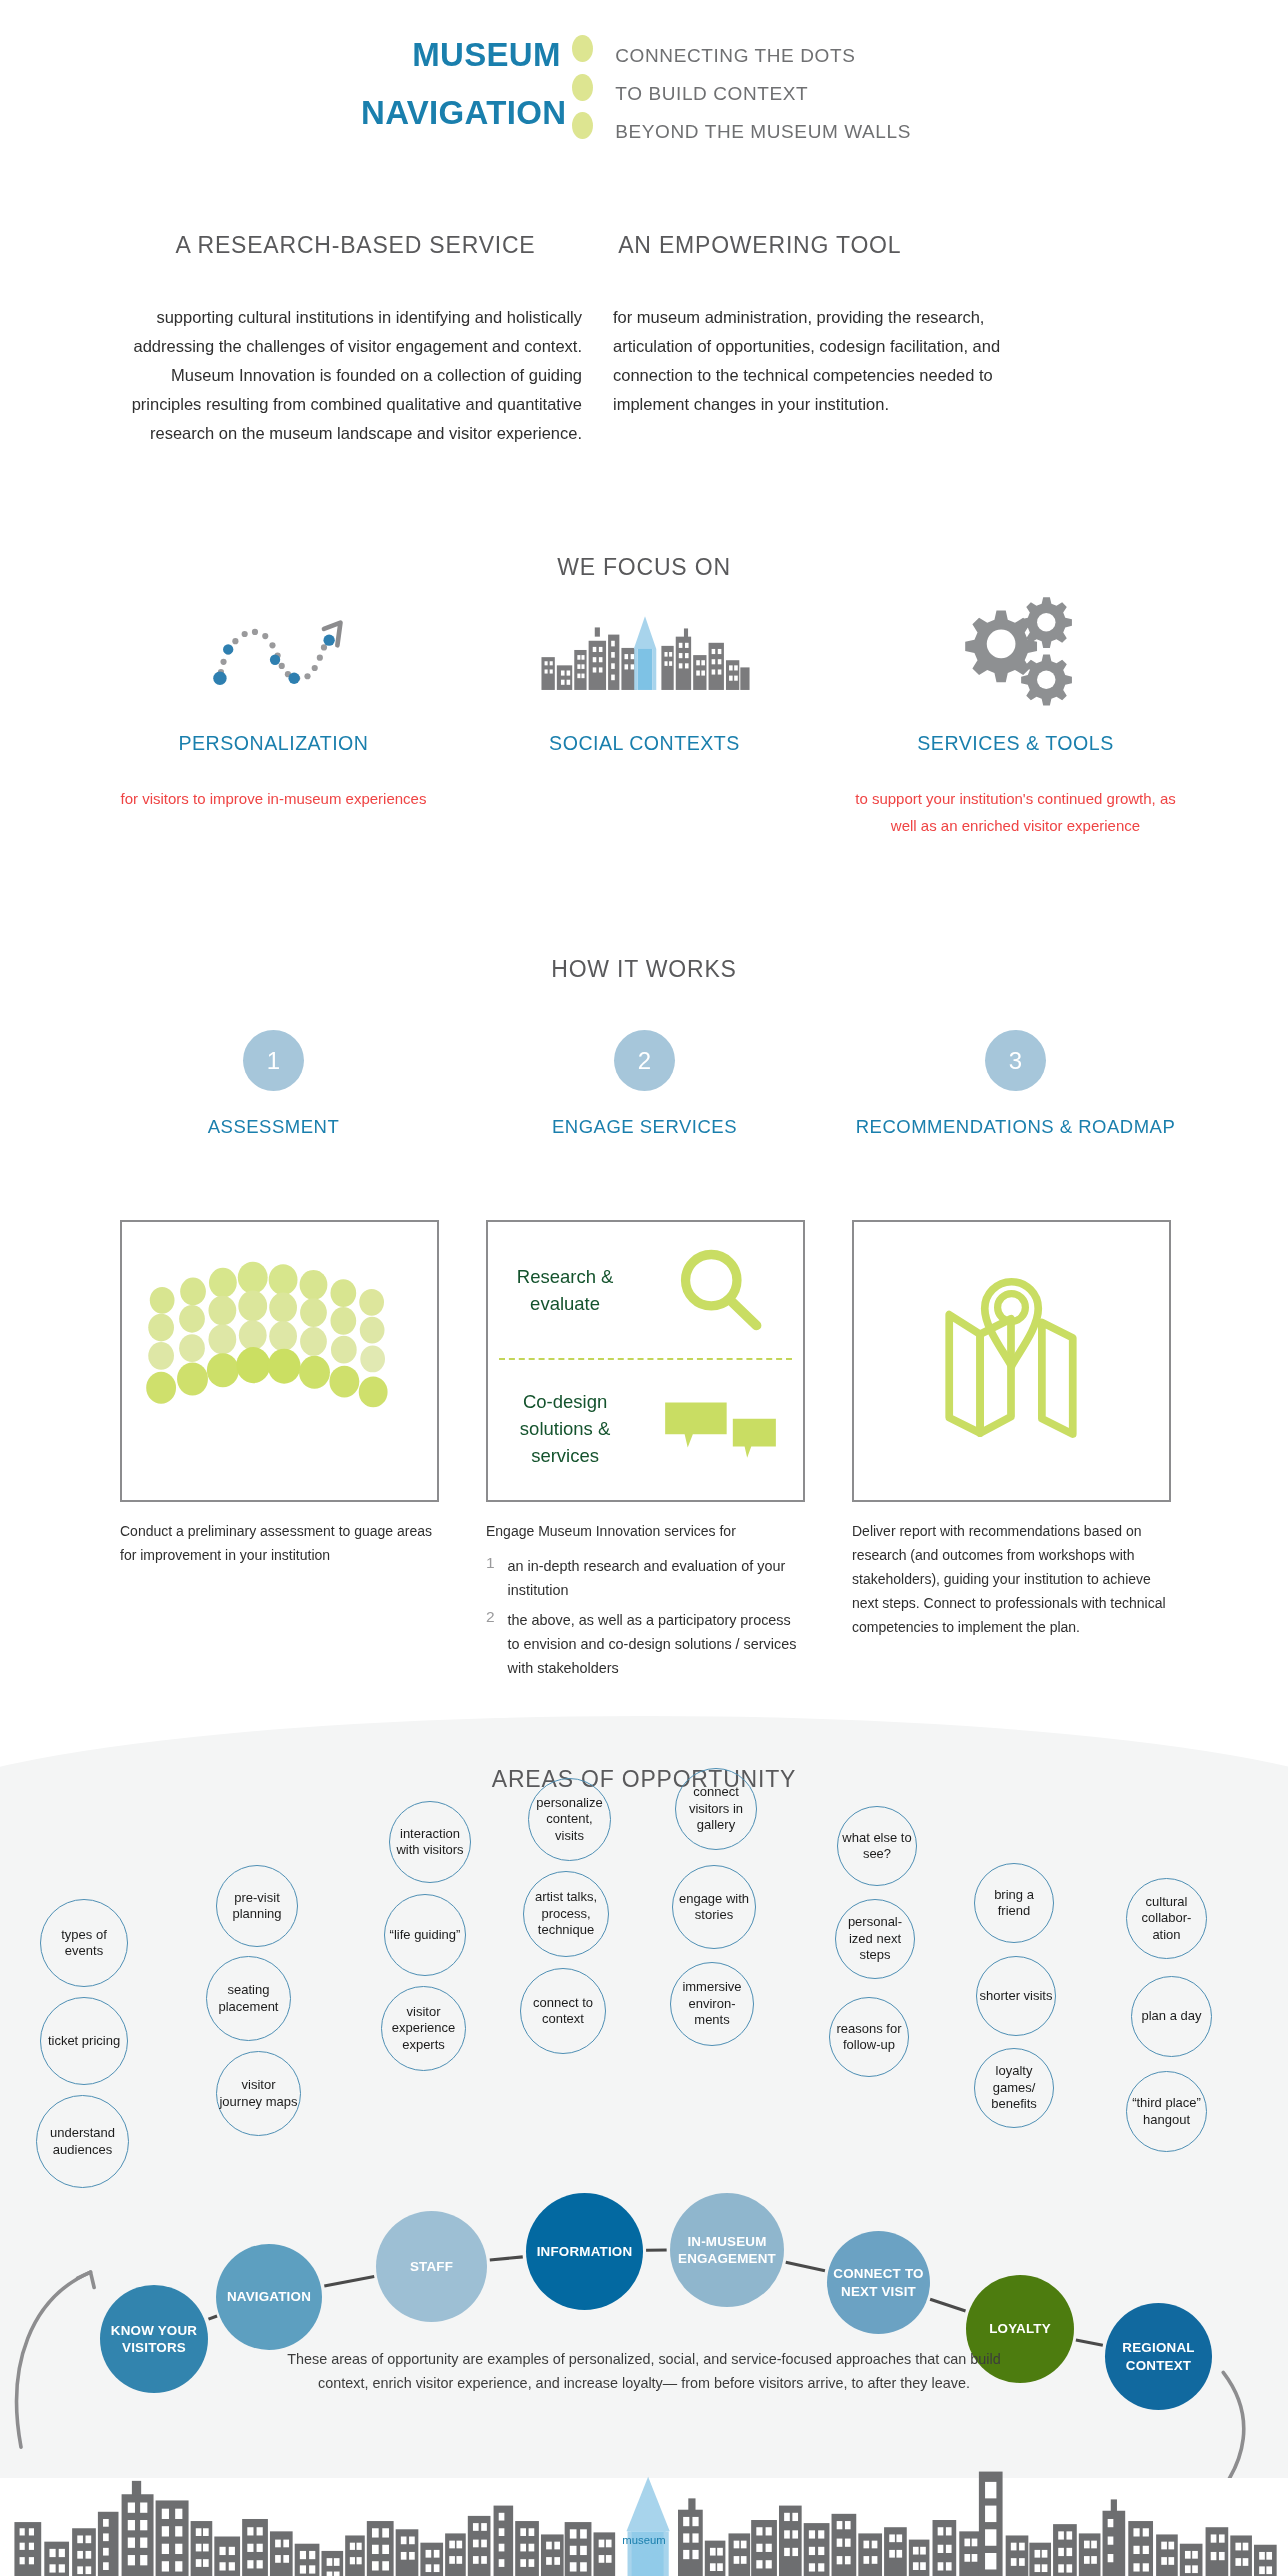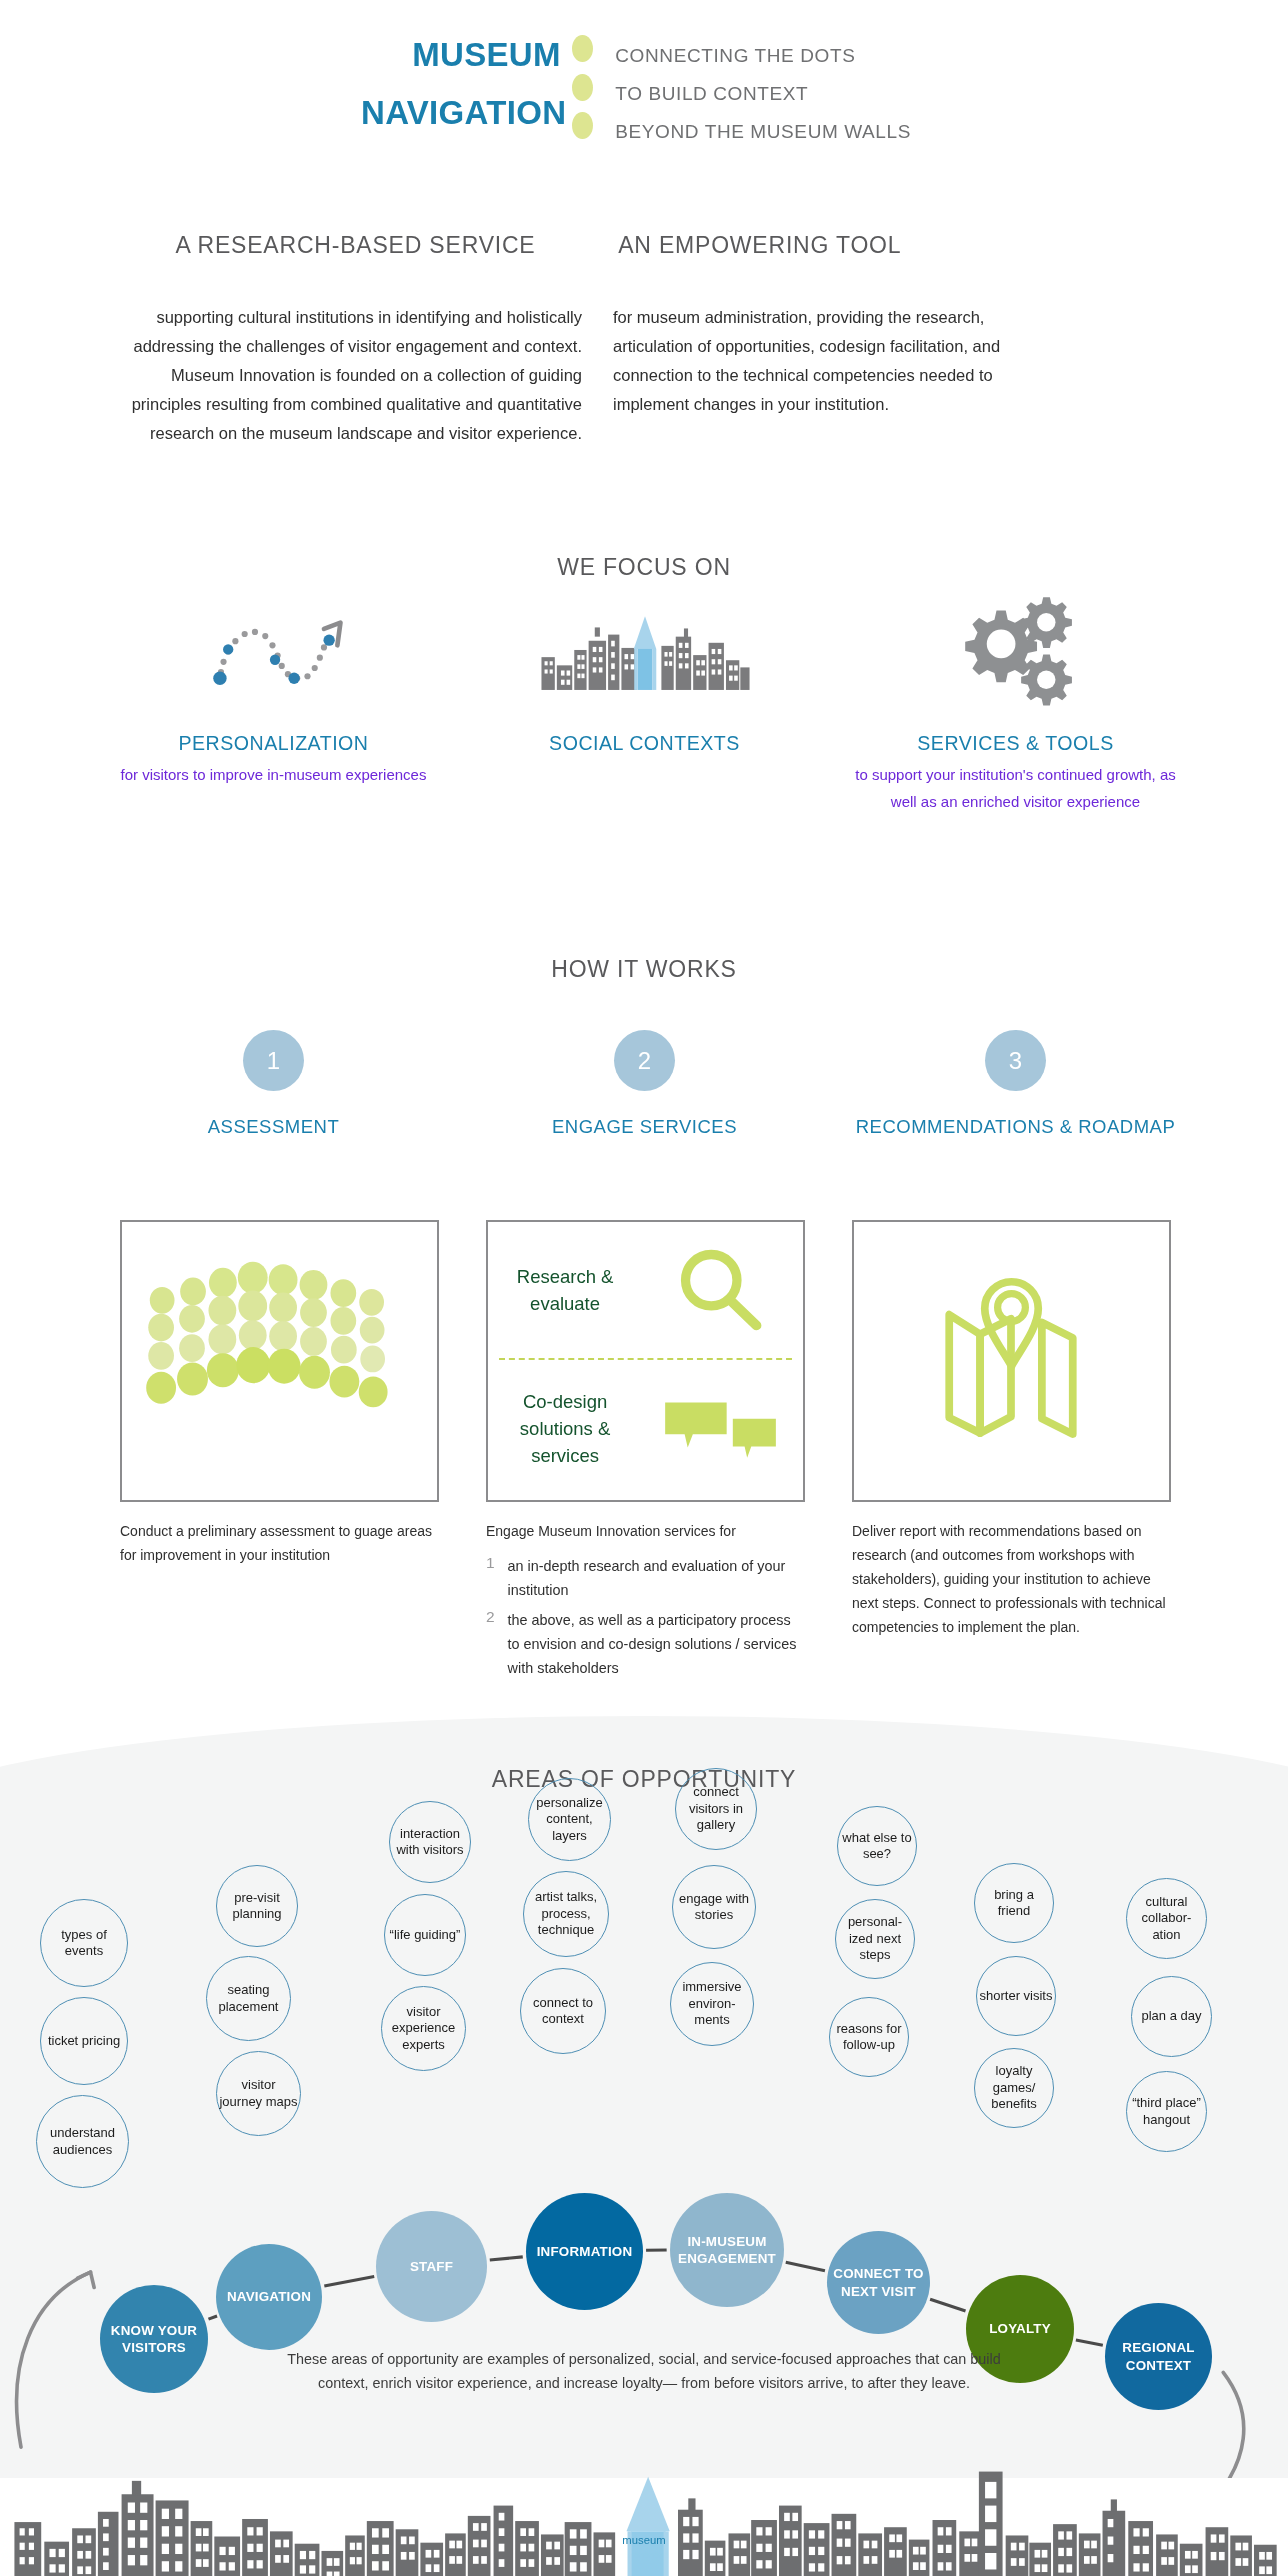--- a/index.html
+++ b/index.html
@@ -115,24 +115,24 @@
     align-items: center;
     justify-content: center;
   }
   .focus-label {
     color: #1a7fad;
     font-size: 19.6px;
     letter-spacing: 0.5px;
     margin-top: 21.6px;
   }
   .focus-desc {
-    color: #6d28d9;
+    color: #ef4444;
     font-size: 15px;
     line-height: 27px;
-    margin-top: 6px;
+    margin-top: 30px;
   }
 
   
   .steps-row {
     position: absolute;
     left: 88px;
     top: 1030px;
     width: 1113px;
     display: flex;
   }
@@ -588,21 +588,21 @@
       <div class="sm-bubble" style="left: 36px; top: 379px; width: 93px; height: 93px;">understand audiences</div>
       <div class="lg-bubble" style="left: 100px; top: 569px; width: 108px; height: 108px; background: rgb(50, 132, 174);">KNOW YOUR VISITORS</div>
       <div class="sm-bubble" style="left: 216px; top: 149px; width: 82px; height: 82px;">pre-visit planning</div>
       <div class="sm-bubble" style="left: 206px; top: 240px; width: 85px; height: 85px;">seating placement</div>
       <div class="sm-bubble" style="left: 216px; top: 335px; width: 85px; height: 85px;">visitor journey maps</div>
       <div class="lg-bubble" style="left: 216px; top: 528px; width: 106px; height: 106px; background: rgb(93, 159, 192);">NAVIGATION</div>
       <div class="sm-bubble" style="left: 389px; top: 85px; width: 82px; height: 82px;">interaction with visitors</div>
       <div class="sm-bubble" style="left: 384px; top: 178px; width: 82px; height: 82px;">“life guiding”</div>
       <div class="sm-bubble" style="left: 381px; top: 270px; width: 85px; height: 85px;">visitor experience experts</div>
       <div class="lg-bubble" style="left: 376px; top: 495px; width: 111px; height: 111px; background: rgb(157, 191, 212);">STAFF</div>
-      <div class="sm-bubble" style="left: 528px; top: 62px; width: 83px; height: 83px;">personalize content, layers</div>
+      <div class="sm-bubble" style="left: 528px; top: 62px; width: 83px; height: 83px;">personalize content, visits</div>
       <div class="sm-bubble" style="left: 523px; top: 155px; width: 86px; height: 86px;">artist talks, process, technique</div>
       <div class="sm-bubble" style="left: 520px; top: 252px; width: 86px; height: 86px;">connect to context</div>
       <div class="lg-bubble" style="left: 526px; top: 477px; width: 117px; height: 117px; background: #0369a1;">INFORMATION</div>
       <div class="sm-bubble" style="left: 675px; top: 52px; width: 82px; height: 82px;">connect visitors in gallery</div>
       <div class="sm-bubble" style="left: 672px; top: 149px; width: 84px; height: 84px;">engage with stories</div>
       <div class="sm-bubble" style="left: 670px; top: 246px; width: 84px; height: 84px;">immersive environ- ments</div>
       <div class="lg-bubble" style="left: 670px; top: 477px; width: 114px; height: 114px; background: rgb(143, 182, 205);">IN-MUSEUM ENGAGEMENT</div>
       <div class="sm-bubble" style="left: 837px; top: 90px; width: 80px; height: 80px;">what else to see?</div>
       <div class="sm-bubble" style="left: 835px; top: 183px; width: 80px; height: 80px;">personal- ized next steps</div>
       <div class="sm-bubble" style="left: 829px; top: 281px; width: 80px; height: 80px;">reasons for follow-up</div>

